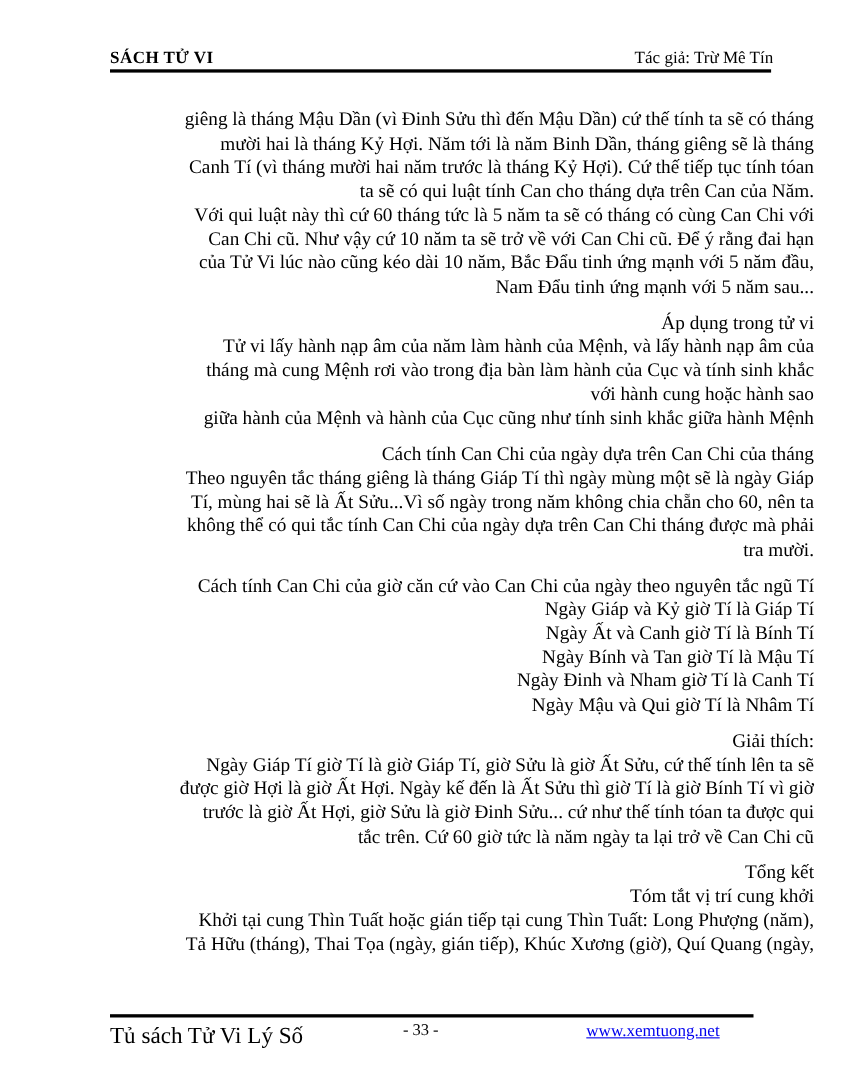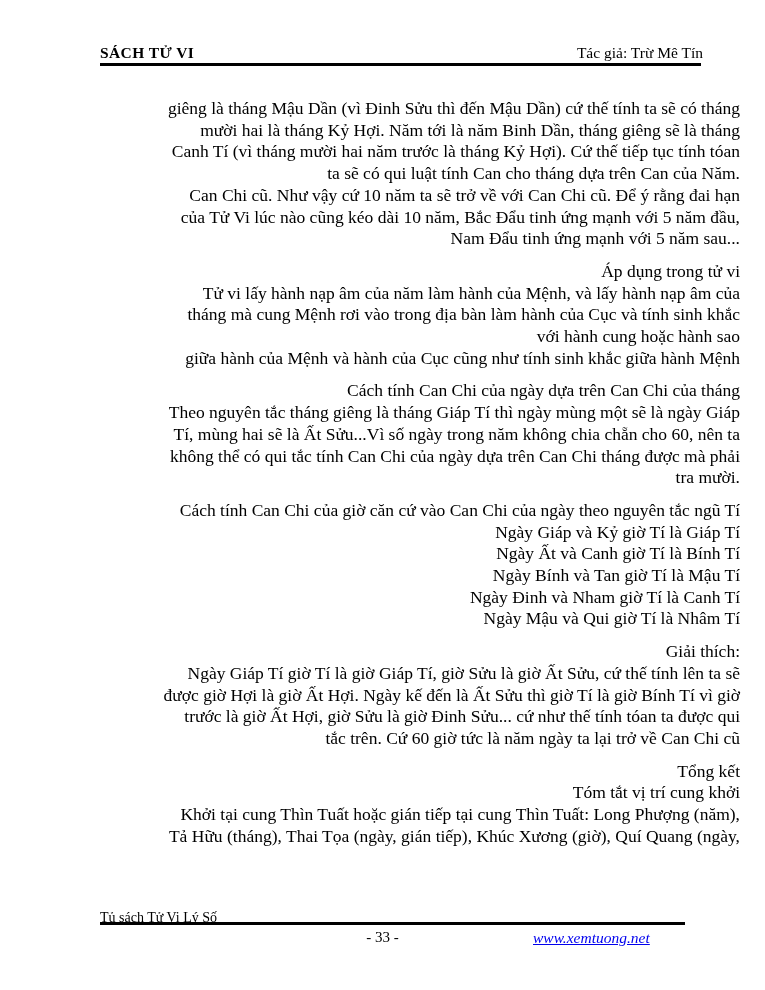--- a/index.html
+++ b/index.html
@@ -41,22 +41,22 @@
     font-size: 17.5px;
     line-height: 21.7px;
     text-align: right;
   }
   .block { margin: 0 0 11px 0; }
   .line { white-space: pre; }
   
   .footer-left {
     position: absolute;
     left: 100px;
-    top: 910px;
-    font-size: 14px;
+    top: 929px;
+    font-size: 21px;
   }
   .footer-page {
     position: absolute;
     left: 0;
     top: 929px;
     width: 765px;
     text-align: center;
     font-size: 15px;
   }
   .footer-link {
@@ -78,20 +78,21 @@
     <span class="header-author">Tác giả: Trừ Mê Tín</span>
   </div>
   <div class="rule rule-top"></div>
 
   <div class="body-text">
       <div class="block">
         <div class="line">giêng là tháng Mậu Dần (vì Đinh Sửu thì đến Mậu Dần) cứ thế tính ta sẽ có tháng</div>
         <div class="line">mười hai là tháng Kỷ Hợi. Năm tới là năm Binh Dần, tháng giêng sẽ là tháng</div>
         <div class="line">Canh Tí (vì tháng mười hai năm trước là tháng Kỷ Hợi). Cứ thế tiếp tục tính tóan</div>
         <div class="line">ta sẽ có qui luật tính Can cho tháng dựa trên Can của Năm.</div>
+        <div class="line">Với qui luật này thì cứ 60 tháng tức là 5 năm ta sẽ có tháng có cùng Can Chi với</div>
         <div class="line">Can Chi cũ. Như vậy cứ 10 năm ta sẽ trở về với Can Chi cũ. Để ý rằng đai hạn</div>
         <div class="line">của Tử Vi lúc nào cũng kéo dài 10 năm, Bắc Đẩu tinh ứng mạnh với 5 năm đầu,</div>
         <div class="line">Nam Đẩu tinh ứng mạnh với 5 năm sau...</div>
       </div>
       <div class="block">
         <div class="line">Áp dụng trong tử vi</div>
         <div class="line">Tử vi lấy hành nạp âm của năm làm hành của Mệnh, và lấy hành nạp âm của</div>
         <div class="line">tháng mà cung Mệnh rơi vào trong địa bàn làm hành của Cục và tính sinh khắc</div>
         <div class="line">với hành cung hoặc hành sao</div>
         <div class="line">giữa hành của Mệnh và hành của Cục cũng như tính sinh khắc giữa hành Mệnh</div>
@@ -122,15 +123,15 @@
         <div class="line">Tổng kết</div>
         <div class="line">Tóm tắt vị trí cung khởi</div>
         <div class="line">Khởi tại cung Thìn Tuất hoặc gián tiếp tại cung Thìn Tuất: Long Phượng (năm),</div>
         <div class="line">Tả Hữu (tháng), Thai Tọa (ngày, gián tiếp), Khúc Xương (giờ), Quí Quang (ngày,</div>
       </div>
     </div>
 
   <div class="rule rule-bottom"></div>
   <div class="footer-left">Tủ sách Tử Vi Lý Số</div>
   <div class="footer-page">- 33 -</div>
-  <a class="footer-link" style="color: rgb(0, 0, 238); font-style: italic;">www.xemtuong.net</a>
+  <a class="footer-link" style="color: rgb(0, 0, 238);">www.xemtuong.net</a>
 
 </div>
 
 </body></html>

